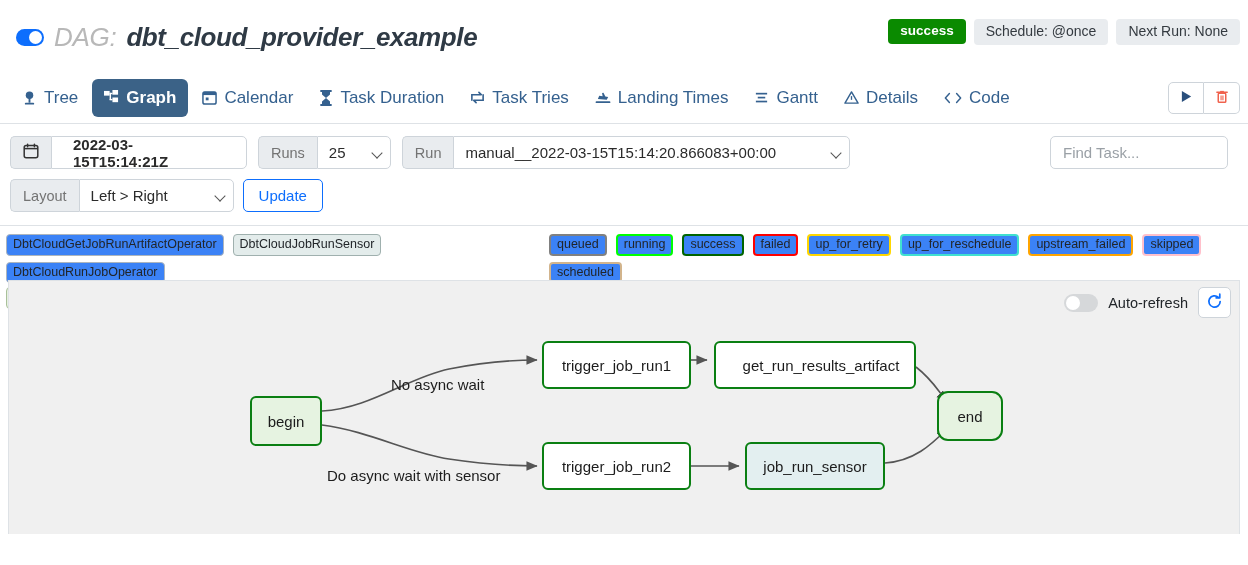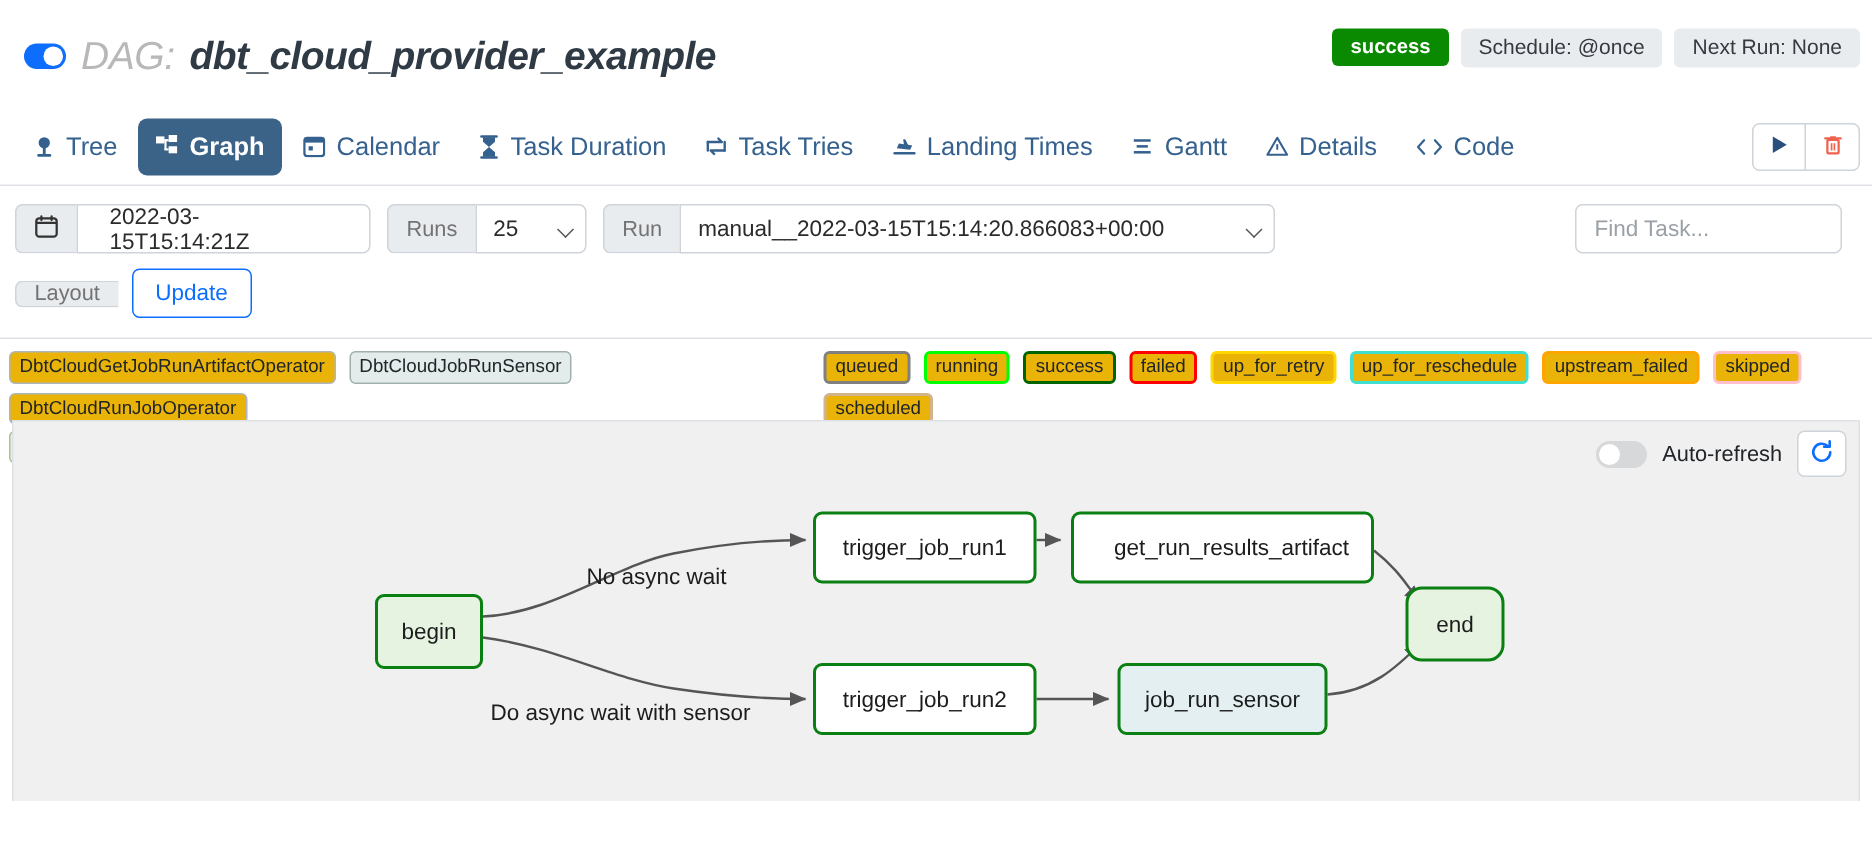--- a/index.html
+++ b/index.html
@@ -148,20 +148,21 @@
   .iaddon.left  { border-radius: 5px 0 0 5px; border-right: none; }
   .ifield {
     border: 1px solid #ced4da;
     background: #fff;
     font-size: 15px;
     color: #2b2b2b;
     padding: 6px 21px;
     height: 33px;
     display: flex; align-items: center;
     font-family: "Liberation Sans", sans-serif;
+    font-weight: bold;
   }
   .ifield.datebox { border-radius: 0 5px 5px 0; width: 196px; }
   .isel {
     appearance: none;
     -webkit-appearance: none;
     border: 1px solid #ced4da;
     background: #fff;
     font-size: 15px;
     color: #2b2b2b;
     height: 33px;
@@ -224,21 +225,21 @@
   .legend-stat { left: 549px; top: 8px; right: 4px; }
   .lg-row { display: flex; flex-wrap: wrap; gap: 6px 9px; }
   .lg-row + .lg-row { margin-top: 4px; }
 
   .chip {
     font-size: 12.5px;
     line-height: 1.25;
     padding: 2px 6px;
     border-radius: 4px;
     border: 1px solid #adb5bd;
-    background: #eab308;
+    background: #3b82f6;
     color: #212529;
     white-space: nowrap;
   }
   .chip.op-sensor { background: #e3eceb; border-color: #9fb0ae; }
   .chip.op-dummy  { background: #e6f0e0; border-color: #a9c09a; }
 
   .chip.st { border-width: 2px; padding: 1px 6px; }
   .chip.st-queued    { border-color: #808080; }
   .chip.st-running   { border-color: #00ff00; }
   .chip.st-success   { border-color: #006400; }
@@ -486,20 +487,25 @@
         </select>
       </span>
     </div>
 
     <input class="find-task" type="text" placeholder="Find Task..." style="">
   </div>
 
   <div class="filter-row">
     <div class="igroup">
       <span class="iaddon left">Layout</span>
+      <span class="selwrap">
+        <select class="isel layout-sel">
+          <option>Left &gt; Right</option>
+        </select>
+      </span>
     </div>
     <button class="btn-update">Update</button>
   </div>
 </div>
 
 <div class="legend">
 
   <div class="legend-col legend-ops">
     <div class="lg-row">
       <span class="chip">DbtCloudGetJobRunArtifactOperator</span>

